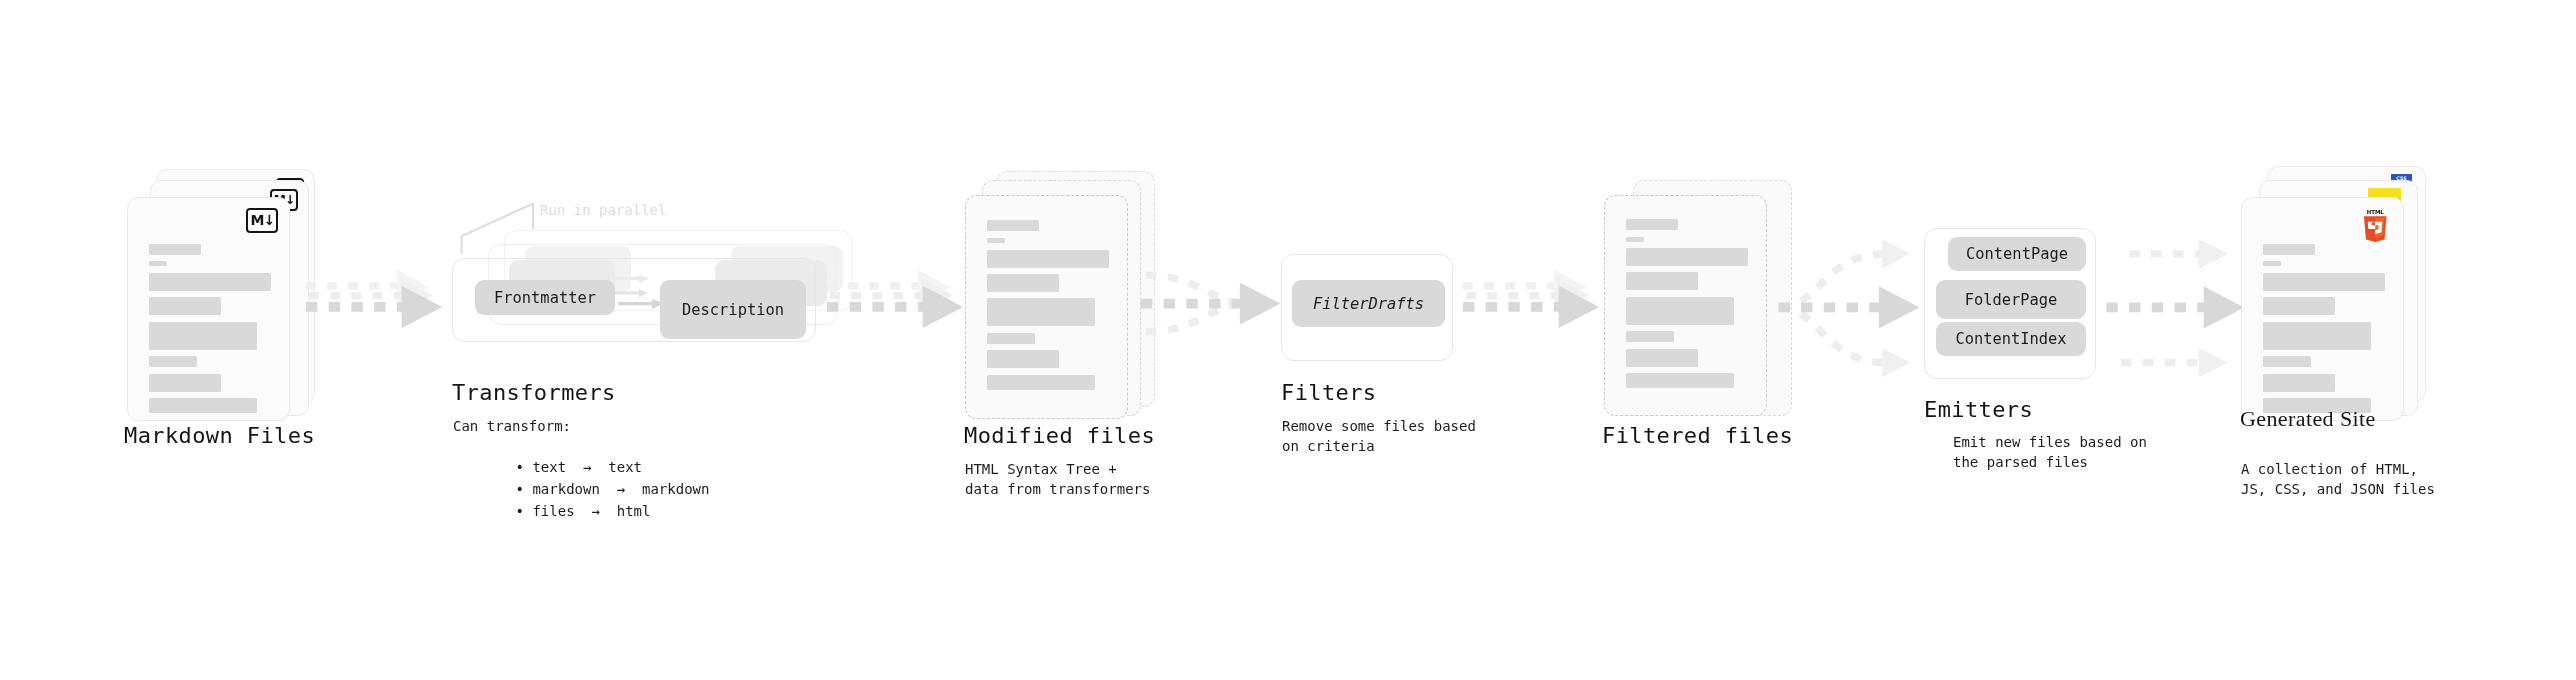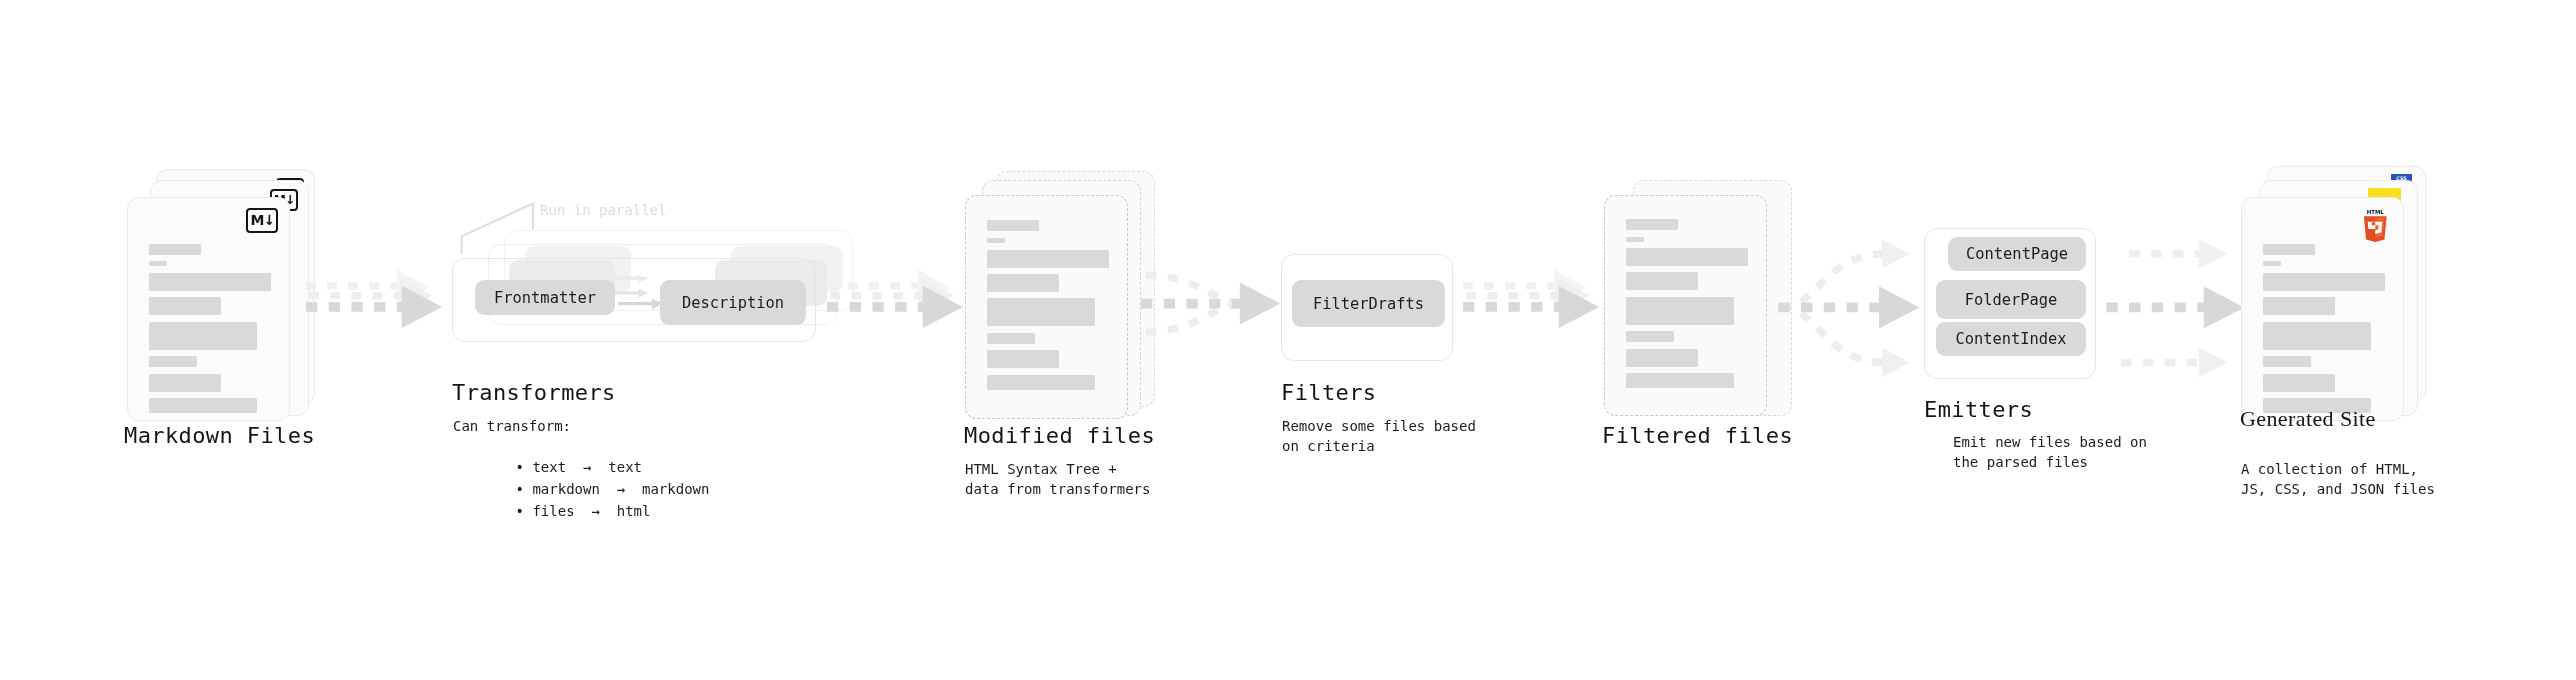--- a/index.html
+++ b/index.html
@@ -152,21 +152,21 @@
       <line x1="0" y1="22" x2="32" y2="22" stroke="#e4e4e4" stroke-width="4"></line>
       <polygon points="30,17 42,22 30,28" fill="#e4e4e4"></polygon>
     </svg>
 
     <div class="groupbox" style="left:452px;top:258px;width:364px;height:84px;border-color:#e6e6e6;"></div>
     <div class="chip" style="left:475px;top:280px;width:140px;height:35px;">Frontmatter</div>
     <svg style="left:618px;top:297px;" width="89" height="16.3" viewBox="0 0 110 20">
       <line x1="0" y1="8" x2="44" y2="8" stroke="#d6d6d6" stroke-width="4"></line>
       <polygon points="42,2 56,8 42,15" fill="#d6d6d6"></polygon>
     </svg>
-    <div class="chip" style="left:660px;top:280px;width:146px;height:45px;">Description</div>
+    <div class="chip" style="left:660px;top:280px;width:146px;height:59px;">Description</div>
 
     <div class="title" style="left:452px;top:380px;">Transformers</div>
     <div class="caption" style="left:453px;top:416px;">Can transform:</div>
     <div class="caption" style="left:465px;top:437px;">
       <span>• </span><span>text  →  text</span>
     </div>
     <div class="caption" style="left:465px;top:459px;">
       <span>• </span><span>markdown  →  markdown</span>
     </div>
     <div class="caption" style="left:465px;top:481px;">
@@ -206,21 +206,21 @@
 
   <svg style="left:1141px;top:257px;" width="154" height="106" viewBox="0 0 190 130">
     <path d="M 6 22 C 70 22 90 56 122 56" fill="none" stroke="#ededed" stroke-width="9" stroke-dasharray="13 14"></path>
     <path d="M 6 92 C 70 92 90 58 122 58" fill="none" stroke="#ededed" stroke-width="9" stroke-dasharray="13 14"></path>
     <line x1="0" y1="57" x2="128" y2="57" stroke="#d8d8d8" stroke-width="12" stroke-dasharray="14 14"></line>
     <polygon points="122,31 172,57 122,83" fill="#d8d8d8"></polygon>
   </svg>
 
   <div class="node">
     <div class="groupbox" style="left:1281px;top:254px;width:172px;height:107px;"></div>
-    <div class="chip" style="left:1292px;top:280px;width:153px;height:47px;">FilterDrafts</div>
+    <div class="chip" style="left:1292px;top:280px;width:153px;height:47px;font-style:italic;">FilterDrafts</div>
 
     <div class="title" style="left:1281px;top:380px;">Filters</div>
     <div class="caption" style="left:1282px;top:416px;">Remove some files based
 on criteria</div>
   </div>
 
   <svg style="left:1463px;top:268px;" width="146" height="73" viewBox="0 0 180 90">
     <g>
       <line x1="0" y1="22" x2="118" y2="22" stroke="#f0f0f0" stroke-width="9" stroke-dasharray="12 14"></line>
       <polygon points="112,2 152,24 112,46" fill="#f4f4f4"></polygon>

